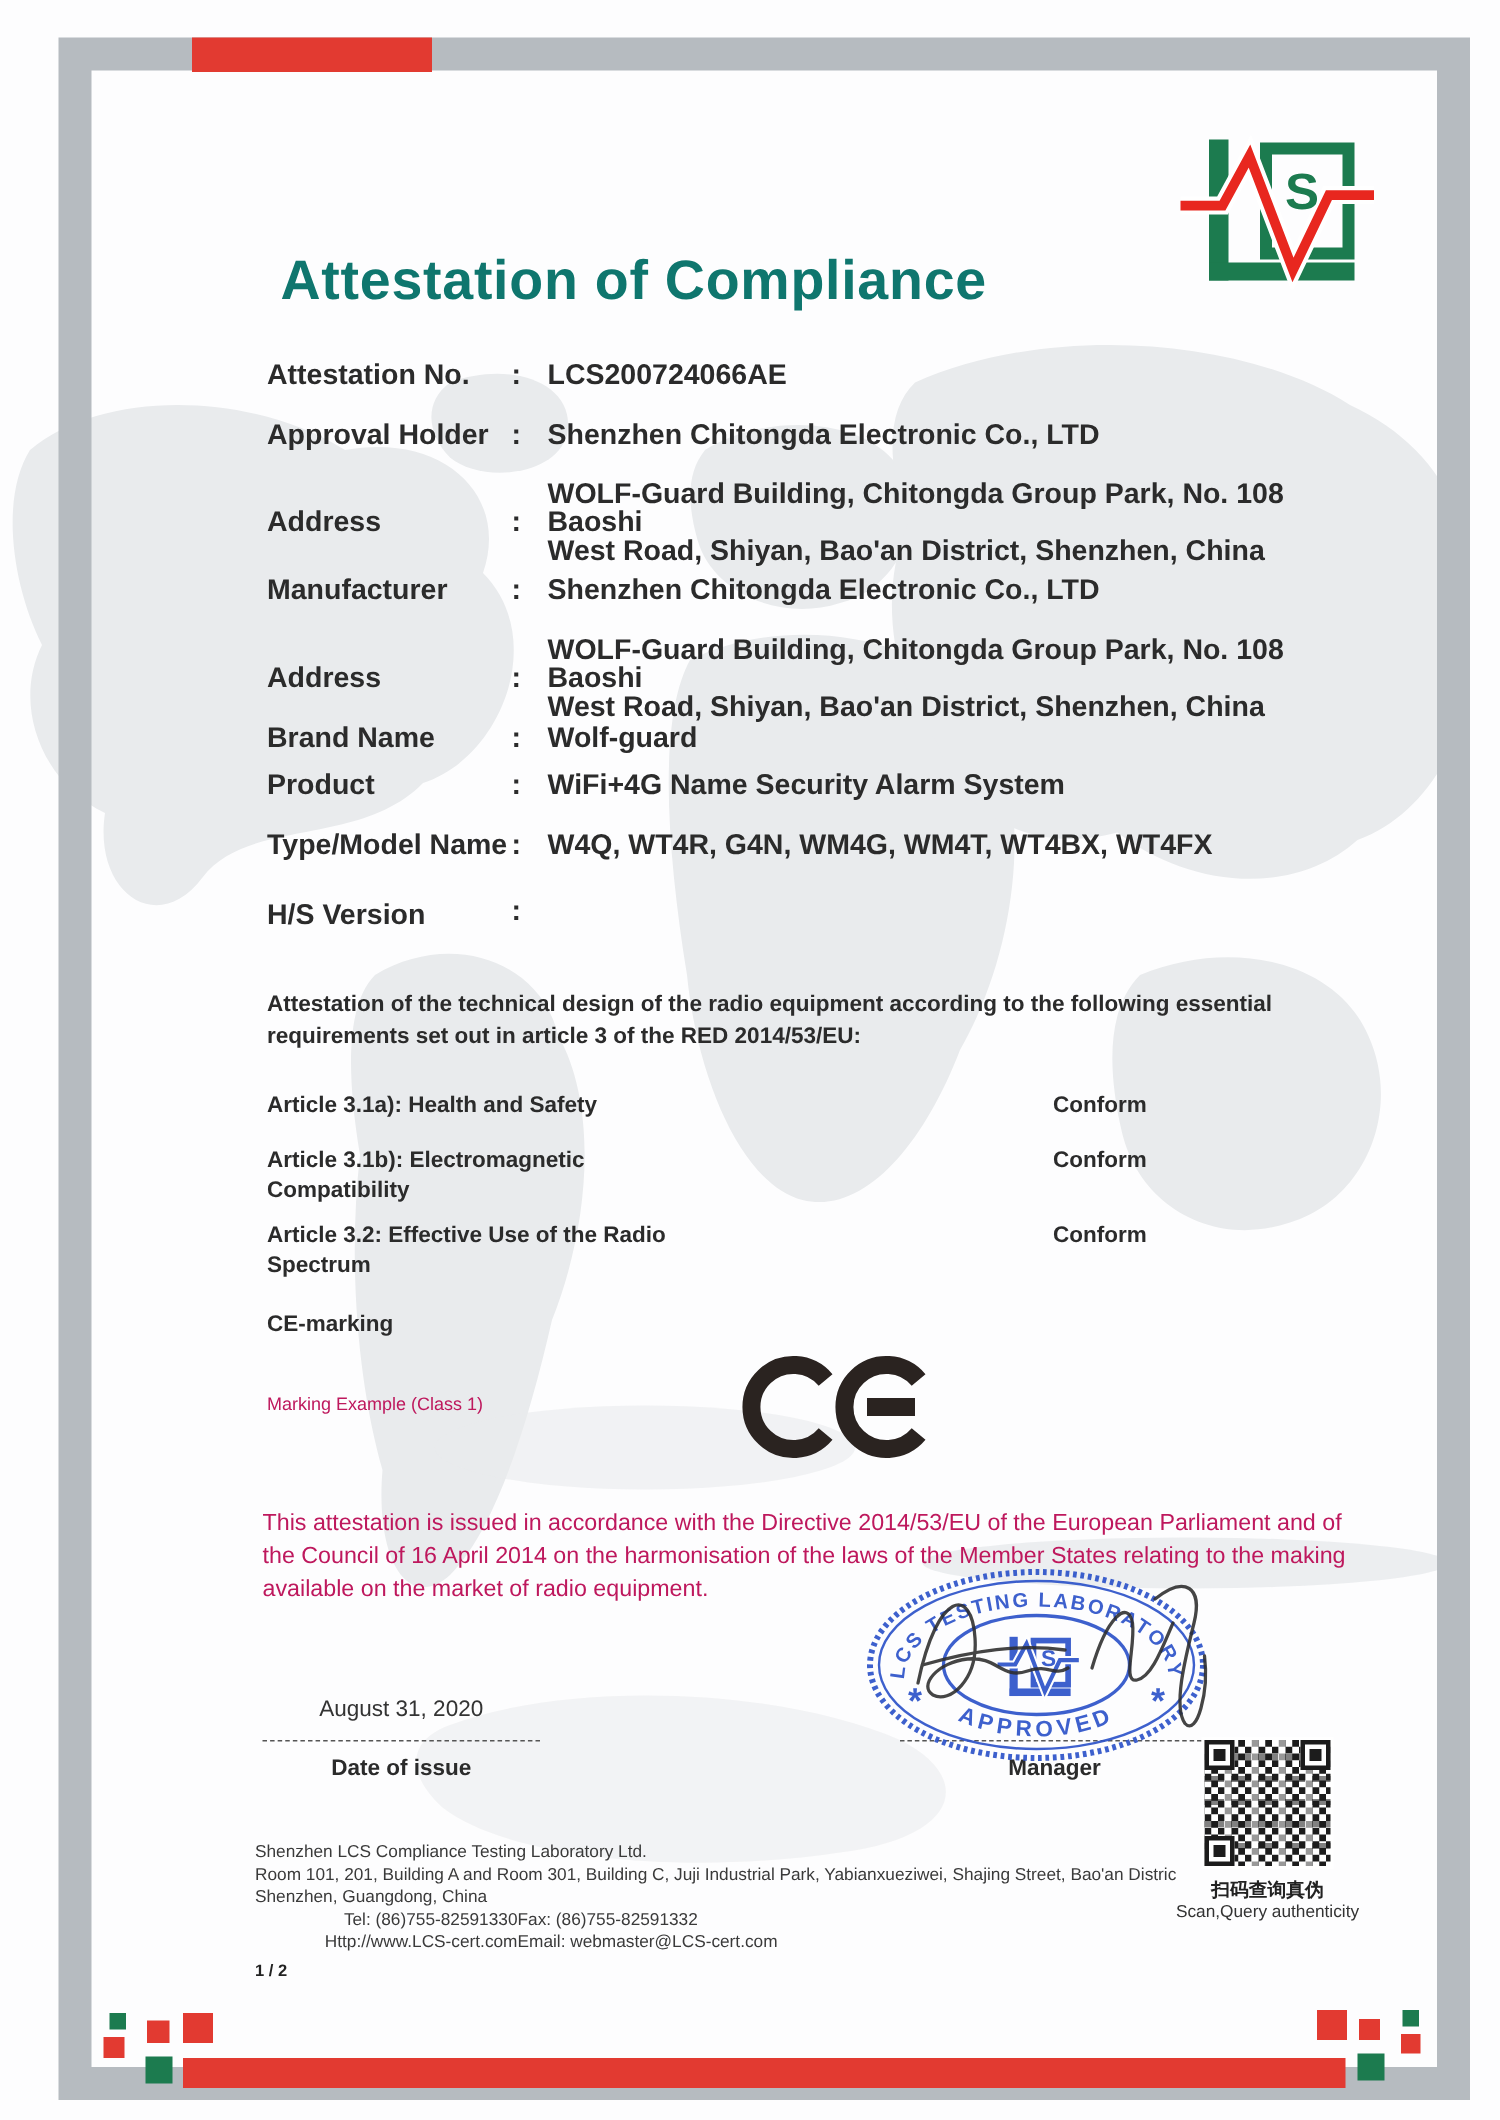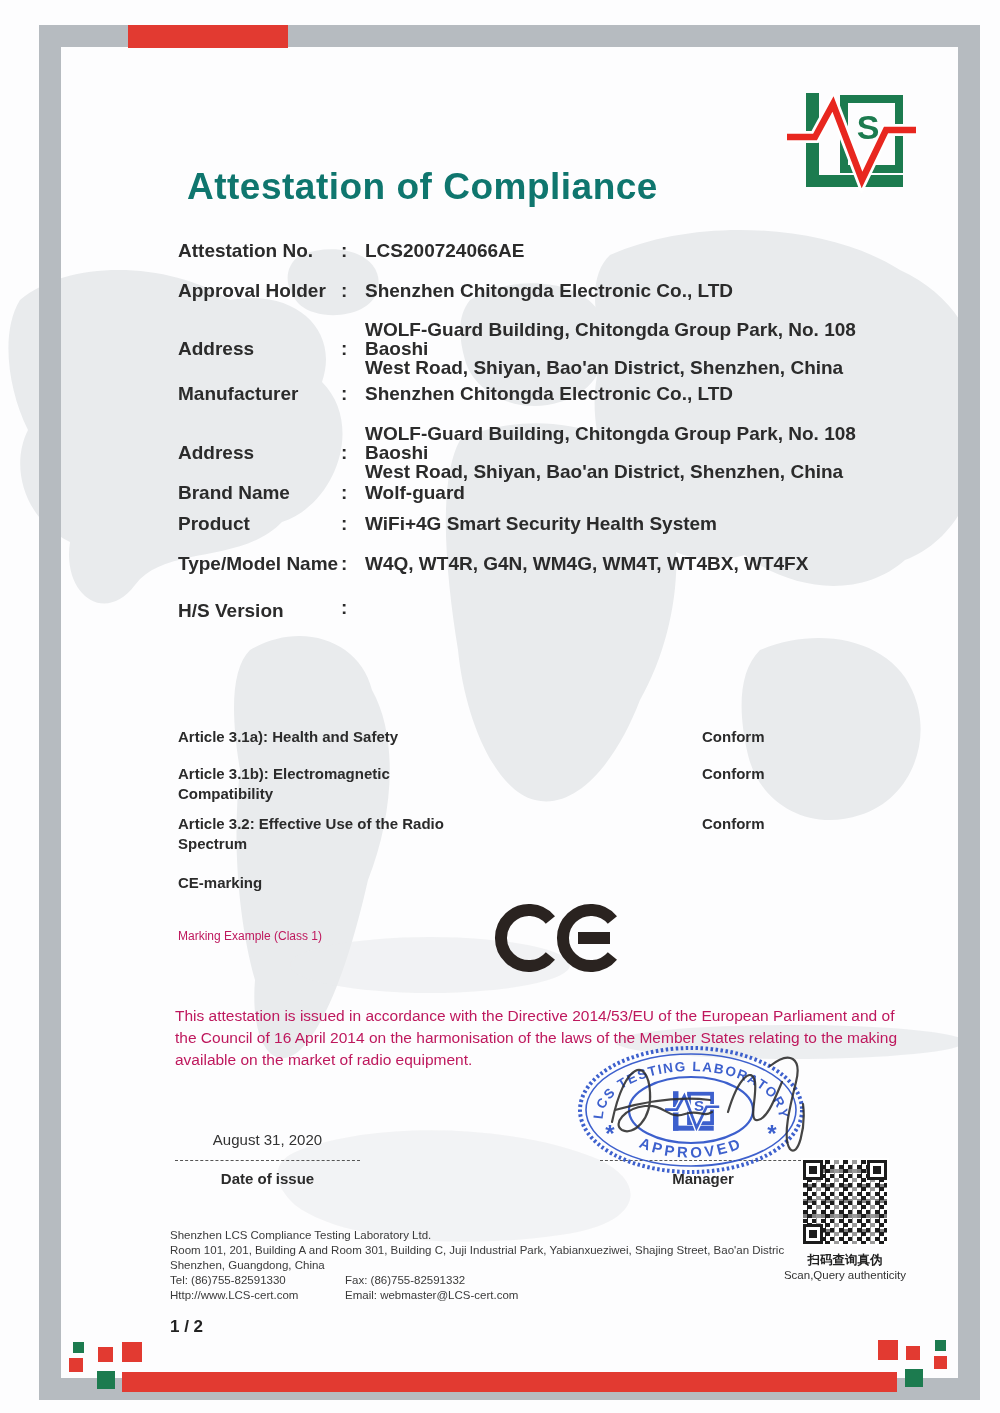--- a/index.html
+++ b/index.html
@@ -55,23 +55,23 @@
   .date-value{position:absolute;left:175px;top:1131px;width:185px;text-align:center;font-size:15px;color:#333;}
   .sign-line{position:absolute;top:1160px;border-top:1px dashed #555;height:0;}
   .sign-line.date{left:175px;width:185px;}
   .sign-line.manager{left:600px;width:206px;}
   .sign-caption{position:absolute;top:1170px;font-size:15px;font-weight:bold;text-align:center;}
   .sign-caption.date{left:175px;width:185px;}
   .sign-caption.manager{left:600px;width:206px;}
 
   .footer{position:absolute;left:170px;top:1228px;font-size:11.5px;line-height:15px;color:#3a3a3a;z-index:3;}
   .footer .row{display:flex;}
-  .footer .row .col1{width:175px;flex:none;}
+  .footer .row .col1{width:175px;flex:none;text-align:right;}
   .footer .clip{white-space:nowrap;max-width:640px;overflow:hidden;display:block;}
-  .page-num{margin-top:16px;font-size:17px;font-weight:bold;color:#222;}
+  .page-num{margin-top:4px;font-size:11px;font-weight:bold;color:#222;}
 
   
   .qr-wrap{position:absolute;left:770px;top:1158px;width:150px;z-index:4;text-align:center;}
   .qr{
     position:relative;margin:0 auto;width:88px;height:88px;background:#fff;
   }
   .qr .cells{
     position:absolute;inset:2px;
     background:
       conic-gradient(#1c1c1c 25%, #ffffff 0 50%, #1c1c1c 0 75%, #ffffff 0);
@@ -171,32 +171,33 @@
 West Road, Shiyan, Bao'an District, Shenzhen, China</span>
     </div>
     <div class="field-row" style="top:473px;margin-top:10px;">
       <span class="label">Brand Name</span>
       <span class="colon">:</span>
       <span class="value">Wolf-guard</span>
     </div>
     <div class="field-row" style="top:514px;">
       <span class="label">Product</span>
       <span class="colon">:</span>
-      <span class="value">WiFi+4G Smart Security Health System</span>
+      <span class="value">WiFi+4G Name Security Alarm System</span>
     </div>
     <div class="field-row" style="top:554px;">
       <span class="label">Type/Model Name</span>
       <span class="colon">:</span>
       <span class="value">W4Q, WT4R, G4N, WM4G, WM4T, WT4BX, WT4FX</span>
     </div>
     <div class="field-row" style="top:595px;">
       <span class="label" style="padding-top:6px;">H/S Version</span>
       <span class="colon">:</span>
     </div>
 
+    <div class="intro">Attestation of the technical design of the radio equipment according to the following essential requirements set out in article 3 of the RED 2014/53/EU:</div>
 
     <div class="article-row" style="top:727px;">
       <span class="article-name">Article 3.1a): Health and Safety</span>
       <span class="article-result">Conform</span>
     </div>
     <div class="article-row" style="top:764px;">
       <span class="article-name">Article 3.1b): Electromagnetic
 Compatibility</span>
       <span class="article-result">Conform</span>
     </div>

